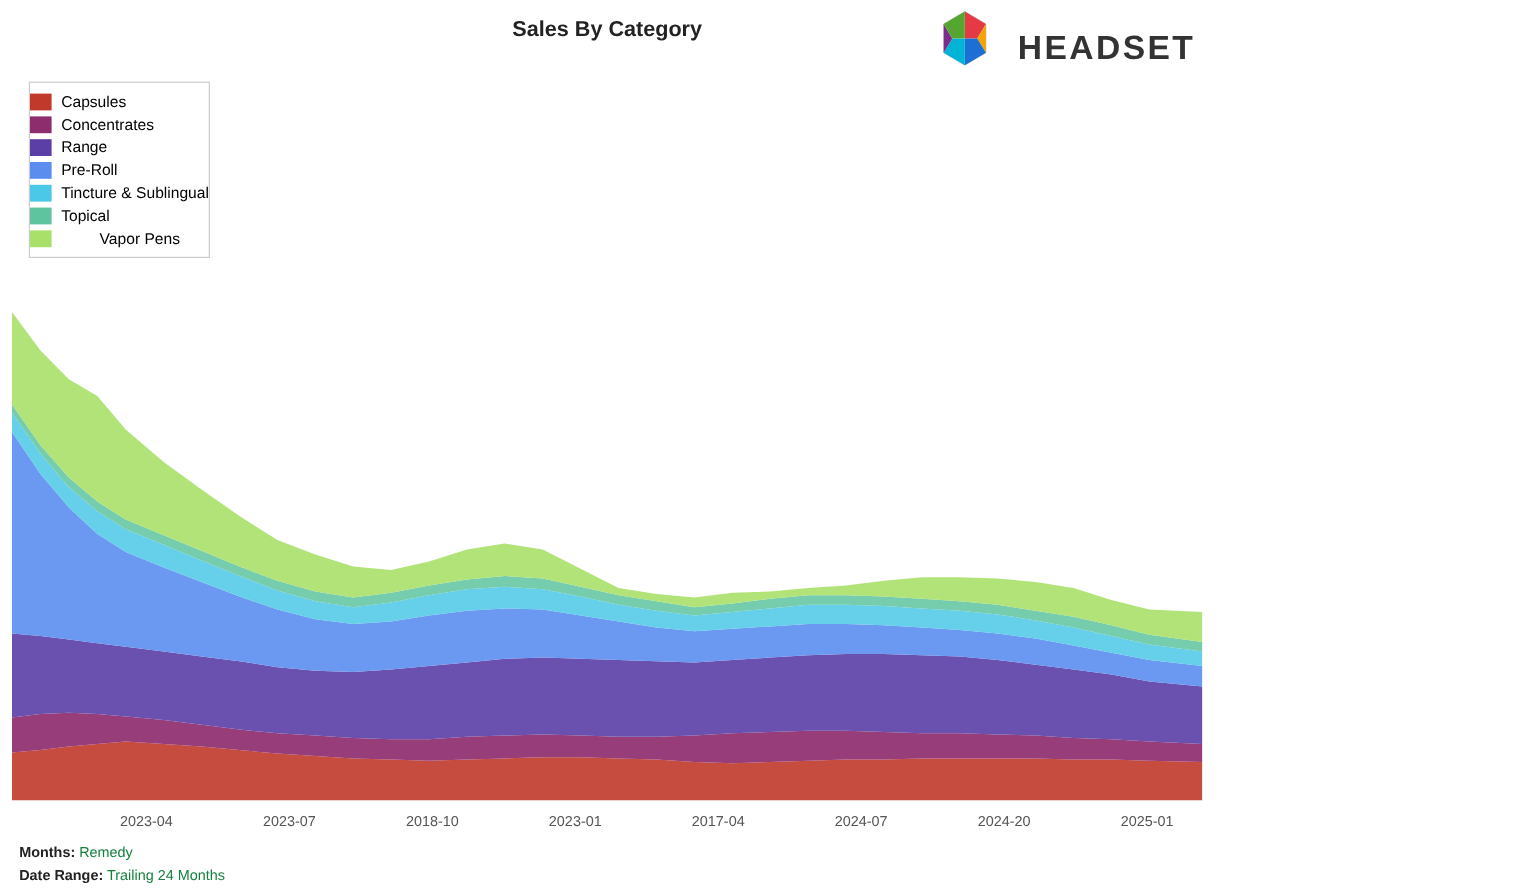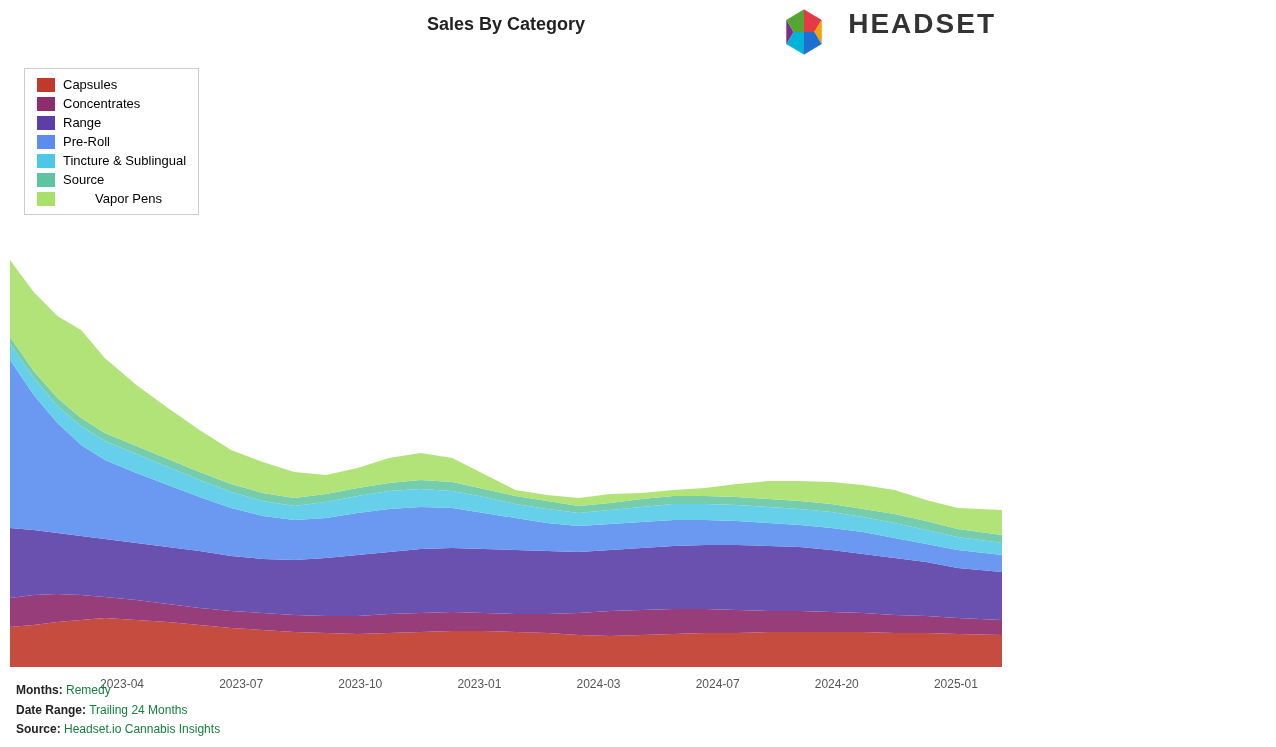--- a/index.html
+++ b/index.html
@@ -22,40 +22,40 @@
       font-weight: bold;
       padding-top: 14px;
       padding-bottom: 6px;
       color: #222;
     }
     .headset-logo {
       position: absolute;
       top: 8px;
       right: 16px;
       display: flex;
-      align-items: flex-start;
+      align-items: flex-end;
       gap: 20px;
     }
     .headset-logo-icon {
       width: 48px;
       height: 48px;
     }
     .headset-logo-text {
       font-size: 28px;
       font-weight: bold;
       color: #333;
       letter-spacing: 2px;
     }
     .legend {
       position: absolute;
       top: 68px;
       left: 24px;
       background: #fff;
       border: 1px solid #ccc;
-      padding: 8px 12px;
+      padding: 8px 0;
       font-size: 13px;
       z-index: 10;
     }
     .legend-item {
       display: flex;
       align-items: center;
       gap: 8px;
       margin-bottom: 4px;
     }
     .legend-item:last-child { margin-bottom: 0; gap: 40px; }
@@ -124,21 +124,21 @@
     <div class="legend-item">
       <span class="legend-color" style="background:#5b8def;"></span>
       <span>Pre-Roll</span>
     </div>
     <div class="legend-item">
       <span class="legend-color" style="background:#4bc8e8;"></span>
       <span>Tincture &amp; Sublingual</span>
     </div>
     <div class="legend-item">
       <span class="legend-color" style="background:#5ec4a0;"></span>
-      <span>Source</span>
+      <span>Topical</span>
     </div>
     <div class="legend-item">
       <span class="legend-color" style="background:#a8e06a;"></span>
       <span>Vapor Pens</span>
     </div>
   </div>
 
   <svg style="position:absolute; top:60px; left:10px; right:10px; bottom:80px; width:calc(100% - 20px); height:calc(100% - 140px);" viewBox="0 0 1256 607" preserveAspectRatio="none" xmlns="http://www.w3.org/2000/svg">
 
     <path d="
@@ -272,36 +272,32 @@
         L440,408 L400,415 L360,412 L320,402
         L280,390 L240,370 L200,348 L160,325
         L120,298 L90,270 L60,256 L30,232 L0,200 Z
       " fill="#a8e06a" opacity="0.9"></path>
 
   </svg>
 
   <div style="position:absolute; bottom:56px; left:10px; right:10px; display:flex; justify-content:space-between; font-size:12px; color:#555;align-items:flex-end;">
     <span style="margin-left:90px;">2023-04</span>
     <span>2023-07</span>
-    <span>2023-10</span>
+    <span>2018-10</span>
     <span>2023-01</span>
-    <span>2024-03</span>
+    <span>2017-04</span>
     <span>2024-07</span>
     <span>2024-20</span>
     <span style="margin-right:24px;">2025-01</span>
   </div>
 
   <div class="footer-info">
     <div>
       <span class="label">Months:</span>
       <span class="value">Remedy</span>
     </div>
     <div>
       <span class="label">Date Range:</span>
       <span class="value">Trailing 24 Months</span>
     </div>
-    <div>
-      <span class="label">Source:</span>
-      <span class="value">Headset.io Cannabis Insights</span>
-    </div>
   </div>
 
 </div>
 
 </body></html>

